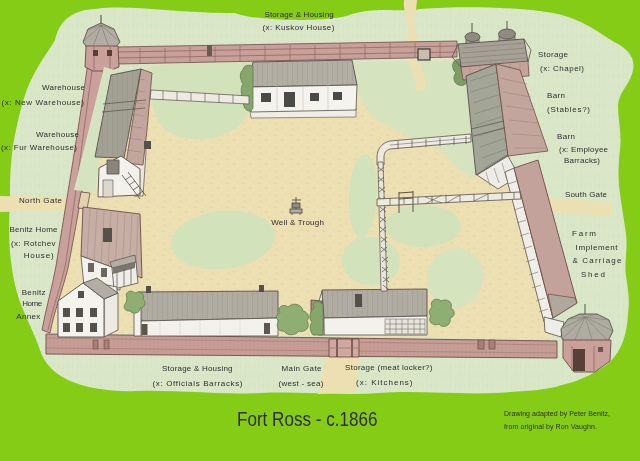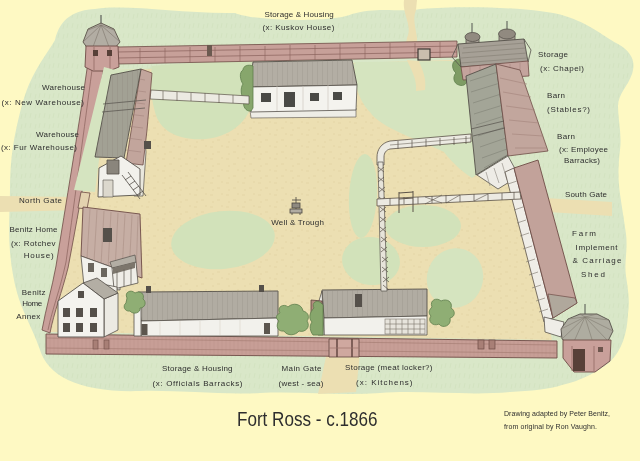--- a/index.html
+++ b/index.html
@@ -1,16 +1,16 @@
 <!DOCTYPE html>
 <html><head>
 <meta charset="utf-8">
 <style>
 html,body{margin:0;padding:0;background:#ffffff;}
-#page{width:640px;height:461px;position:relative;overflow:hidden;background:#fef9c3;
+#page{width:640px;height:461px;position:relative;overflow:hidden;background:#84cc16;
 font-family:"Liberation Sans", sans-serif;text-align:right;}
 svg{position:absolute;top:0;left:0;}
 text{fill:#2e2e2e;font-family:"Liberation Sans", sans-serif;}
 .lbl{font-size:8px;}
 .sm{font-size:7px;}
 </style>
 </head>
 <body>
 <div id="page">
 <svg width="640" height="461" viewBox="0 0 640 461">

